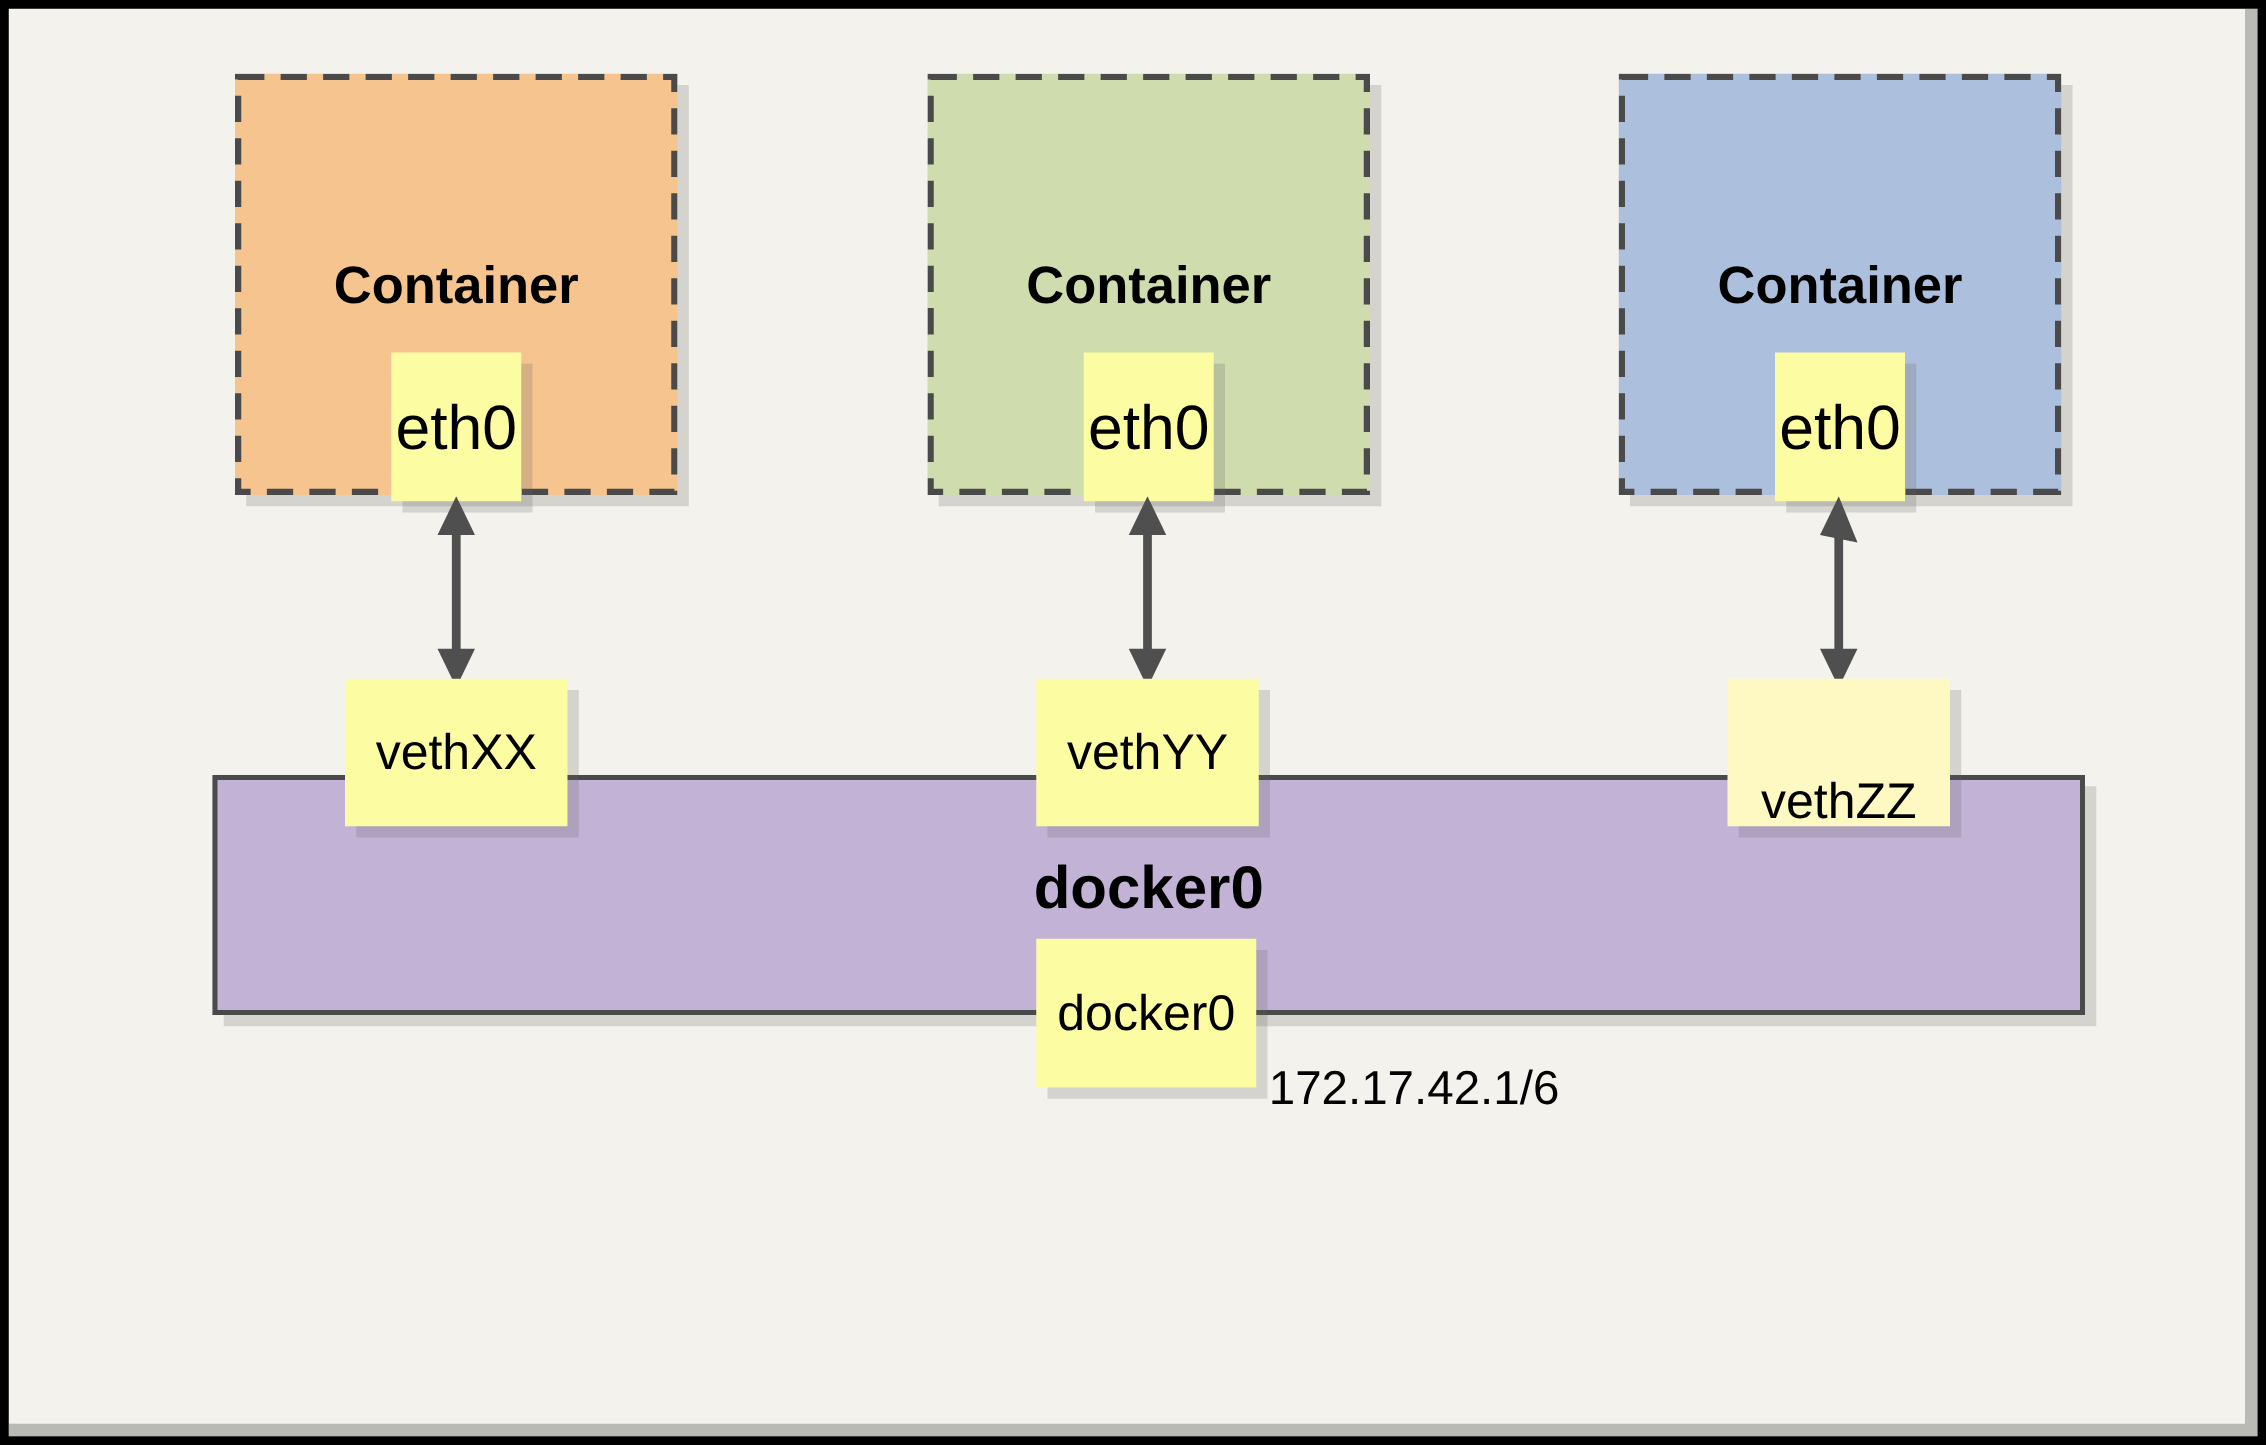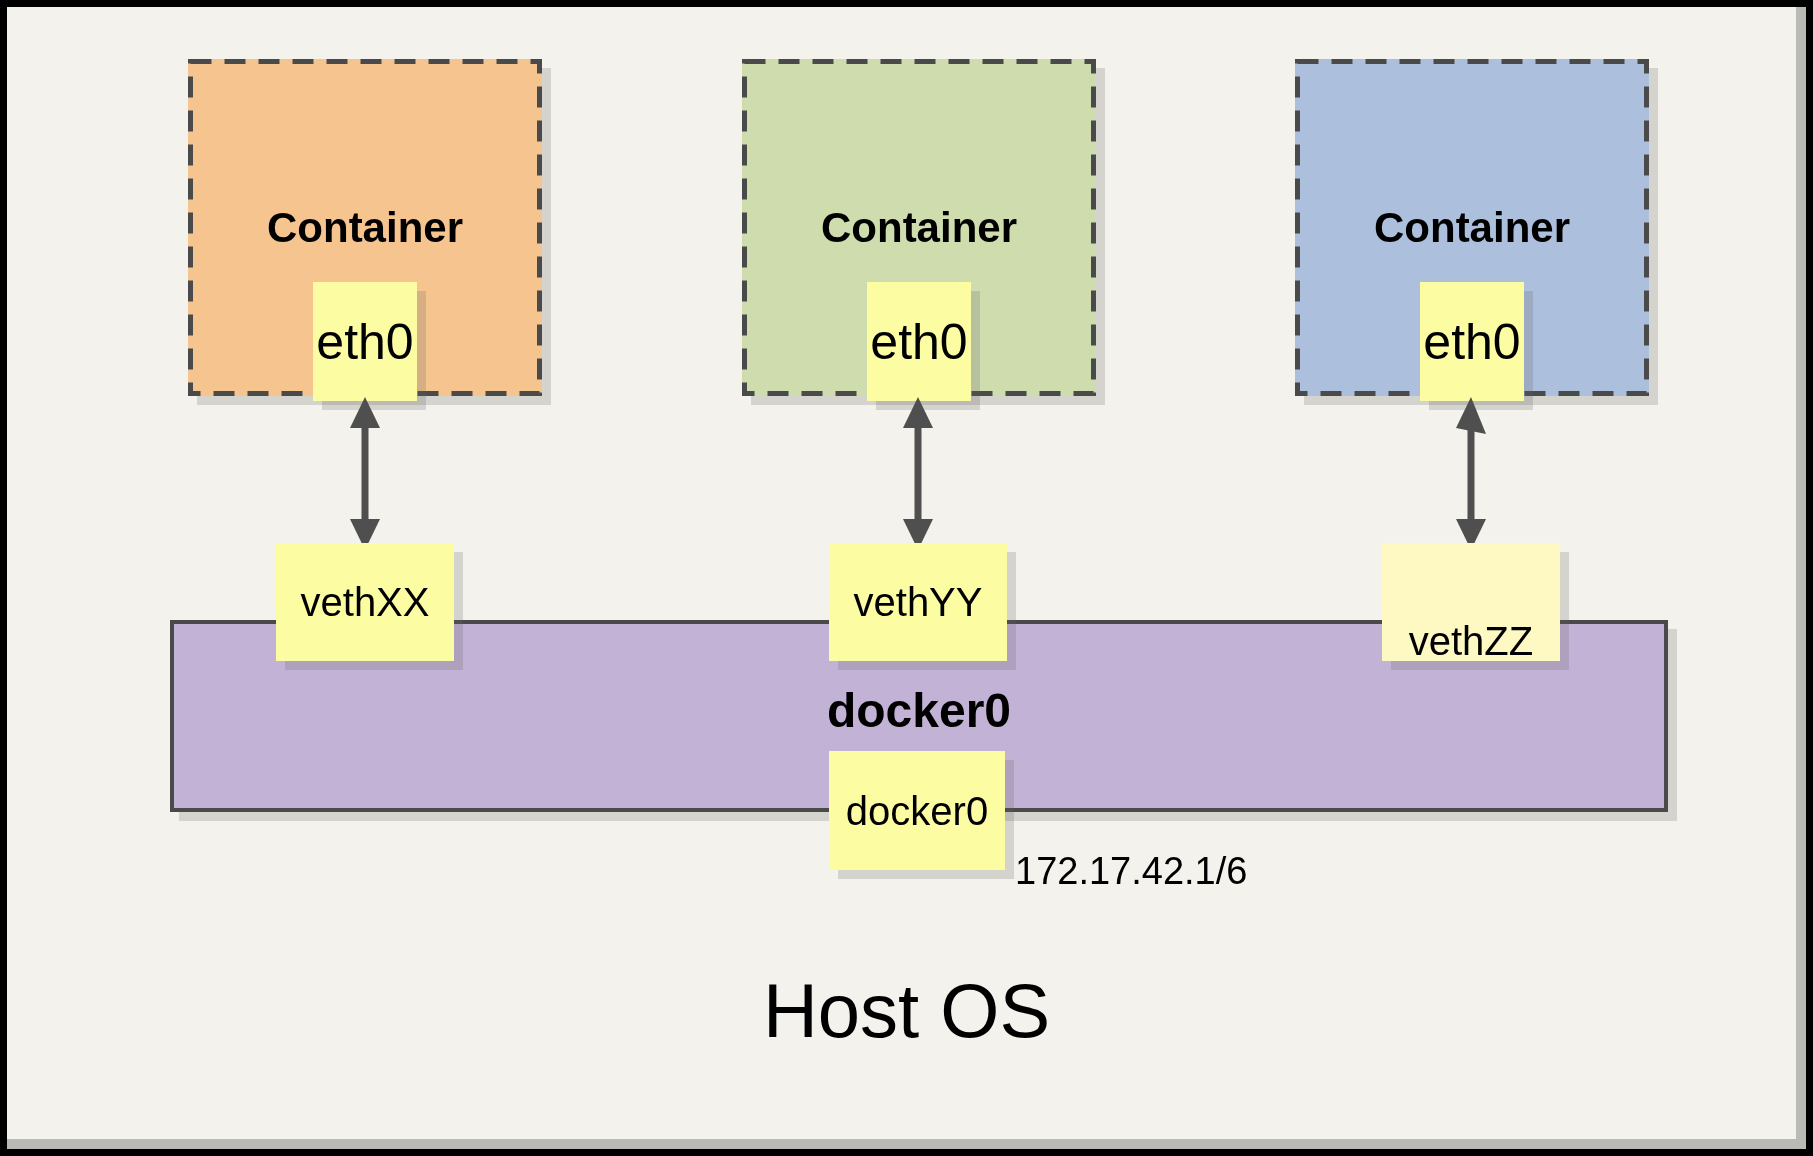--- a/index.html
+++ b/index.html
@@ -174,15 +174,14 @@
   <div class="badge veth" style="left: 1375px; background-color: #fef9c3; align-items: flex-end;">
     <span>vethZZ</span>
   </div>
 
   <div class="badge docker-if" style="background-color: rgb(252, 252, 162);">
     <span>docker0</span>
   </div>
 
   <div class="ip">172.17.42.1/6</div>
 
-  <div class="host-title">Host OS</div>
 
 </div>
 
 </body></html>

